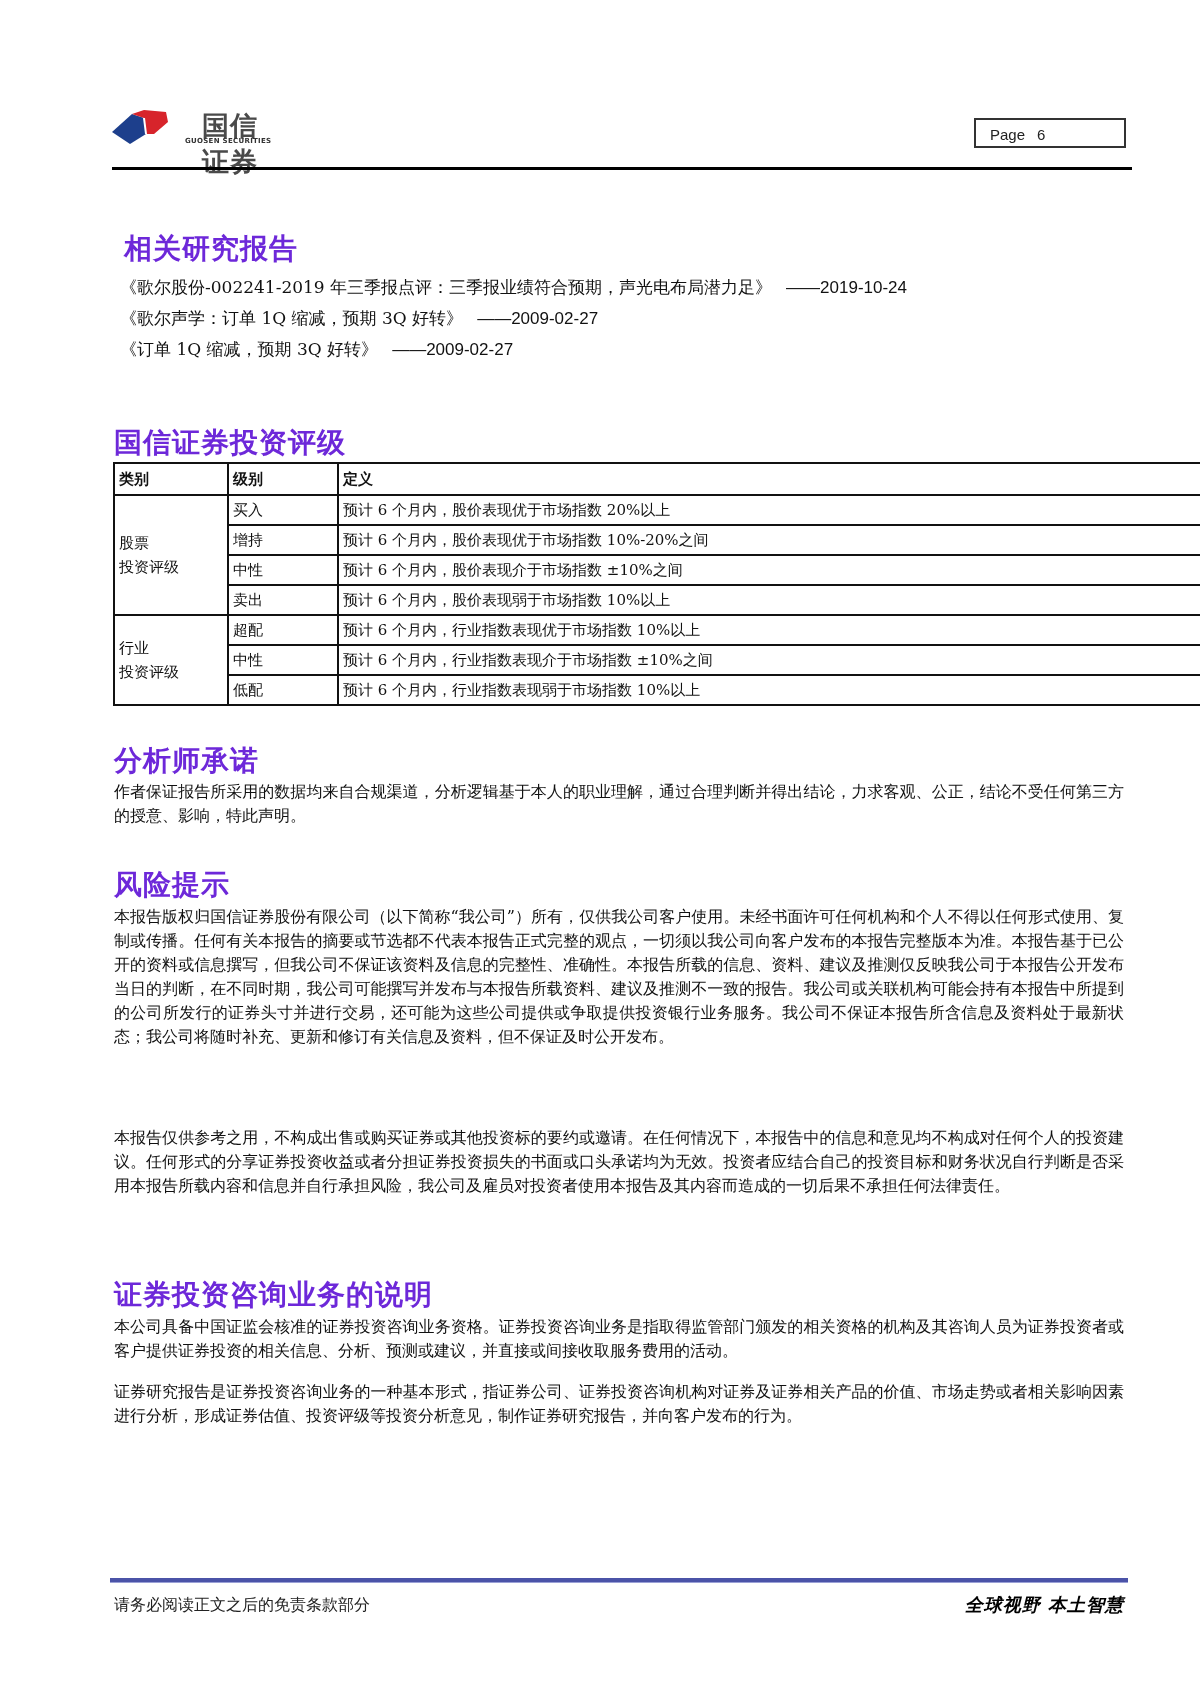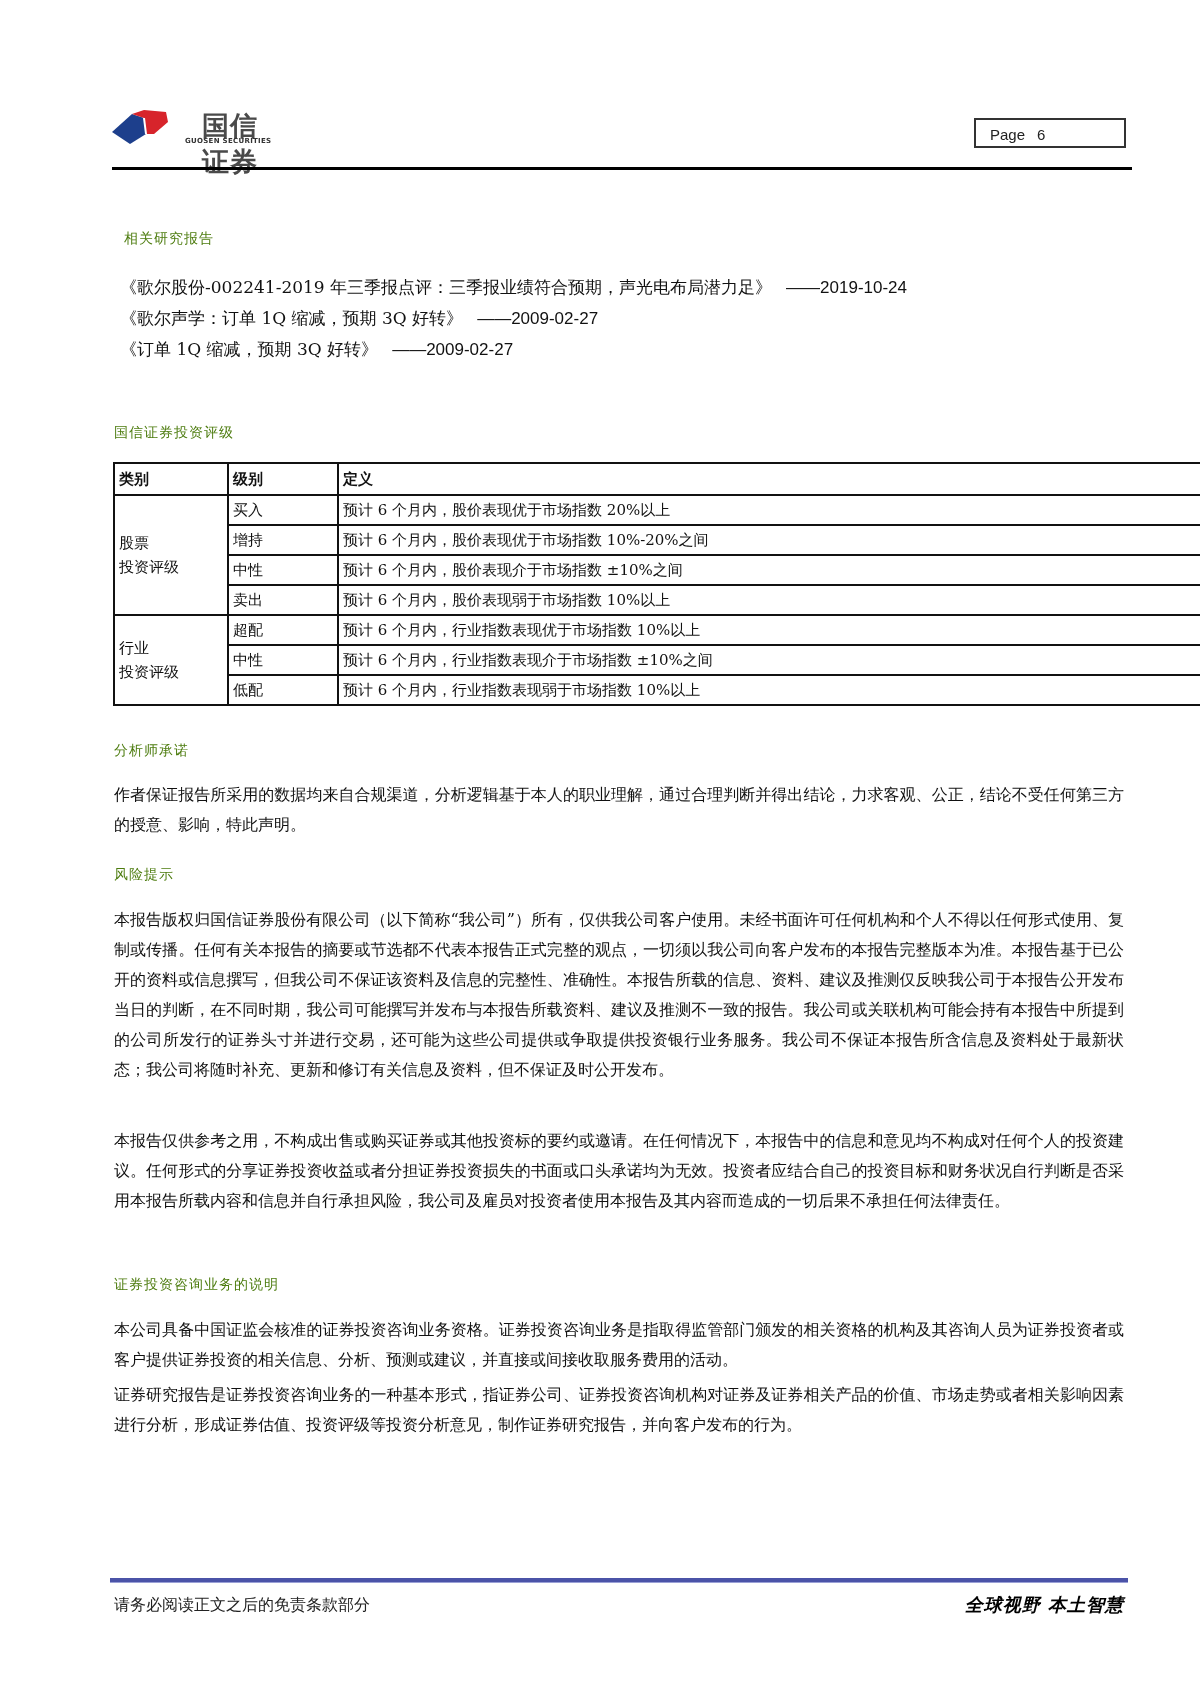--- a/index.html
+++ b/index.html
@@ -12,34 +12,34 @@
   
   .logo { position: absolute; left: 110px; top: 104px; width: 170px; height: 48px; }
   .logo svg { position: absolute; left: 0; top: 4px; }
   .logo-cn { position: absolute; left: 92px; top: 4px; font-family: "DejaVu Sans", sans-serif; font-size: 27px; font-weight: bold; color: #4a4a4a; letter-spacing: 1px; }
   .logo-en { position: absolute; left: 75px; top: 33px; font-family: "DejaVu Sans", sans-serif; font-size: 7px; font-weight: bold; color: #333; letter-spacing: 0.3px; }
   .page-box { position: absolute; left: 974px; top: 118px; width: 152px; height: 30px; border: 2px solid #333; box-sizing: border-box; font-family: "Liberation Sans", sans-serif; font-size: 15px; color: #222; padding: 6px 0 0 14px; }
   .page-box span { margin-right: 12px; }
   .header-rule { position: absolute; left: 112px; top: 167px; width: 1020px; height: 3px; background: #000; }
 
   
-  .h2 { position: absolute; font-weight: normal; font-size: 14px; color: #4d7c0f; letter-spacing: 1px; }
+  .h2 { position: absolute; font-weight: bold; font-size: 28px; color: #6d28d9; letter-spacing: 1px; }
   .ref-line { position: absolute; left: 120px; font-size: 17px; color: #111; white-space: nowrap; }
   .ref-line .date { font-family: "Liberation Sans", sans-serif; margin-left: 14px; }
 
   
   table.rating { position: absolute; left: 113px; top: 462px; width: 1170px; border-collapse: collapse; font-size: 15px; }
   table.rating td, table.rating th { border: 2px solid #111; padding: 0 4px; height: 28px; text-align: left; vertical-align: middle; }
   table.rating th { font-weight: bold; height: 30px; }
   table.rating .c1 { width: 104px; }
   table.rating .c2 { width: 100px; border-radius: 6px; }
   table.rating td.cat { vertical-align: middle; line-height: 24px; }
 
   
-  .para { position: absolute; left: 114px; width: 1010px; font-size: 16px; line-height: 30px; text-align: justify; color: #111; }
+  .para { position: absolute; left: 114px; width: 1010px; font-size: 16px; line-height: 24px; text-align: justify; color: #111; }
 
   
   .footer-rule { position: absolute; left: 110px; top: 1578px; width: 1018px; height: 4px; background: #4b53a8; border-bottom: 1px solid #9aa0d6; }
   .footer-left { position: absolute; left: 114px; top: 1595px; font-size: 16px; color: #222; }
   .footer-right { position: absolute; right: 76px; top: 1593px; font-size: 18px; font-weight: bold; font-style: italic; color: #000; letter-spacing: 1px; }
 </style>
 </head>
 <body>
 
 <div class="page">

